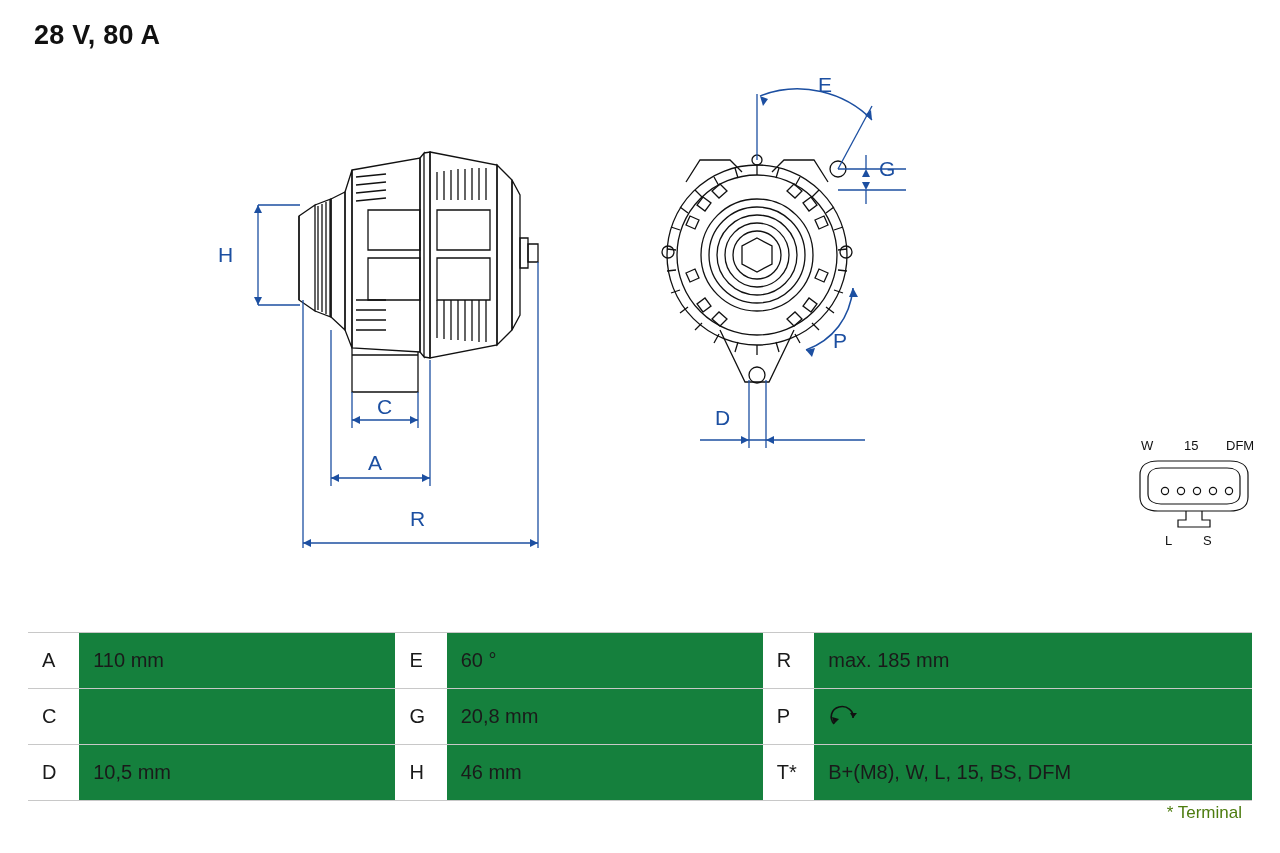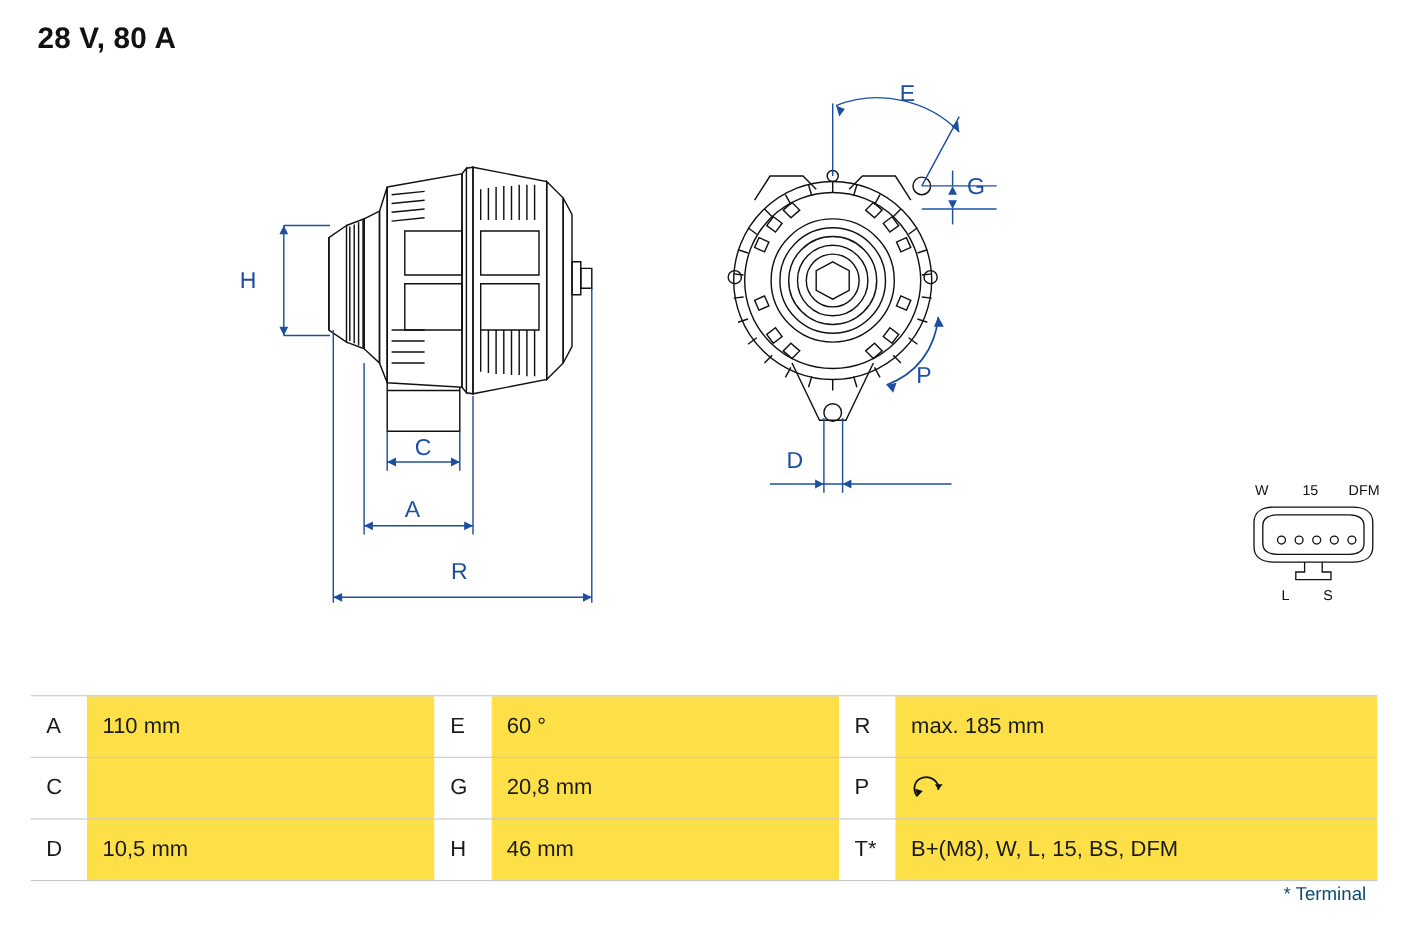--- a/index.html
+++ b/index.html
@@ -59,31 +59,31 @@
     padding: 0 0 0 14px;
     vertical-align: middle;
     white-space: nowrap;
   }
   td.key {
     width: 38px;
     background: #ffffff;
     padding-left: 14px;
   }
   td.val {
-    background: #fde047;
+    background: #15803d;
   }
   td.v1 { width: 310px; }
   td.v2 { width: 310px; }
   td.v3 { width: 430px; margin-left: 47px; }
   .footnote {
     position: absolute;
     right: 38px;
     top: 803px;
     font-size: 17px;
-    color: #0c4a6e;
+    color: #4d7c0f;
   }
   .rot-icon {
     display: inline-block;
     width: 34px;
     height: 26px;
     vertical-align: middle;
   }
   svg { display: block; }
   .bl { stroke: #1c4fa1; fill: none; }
   .bk { stroke: #111111; fill: none; }

